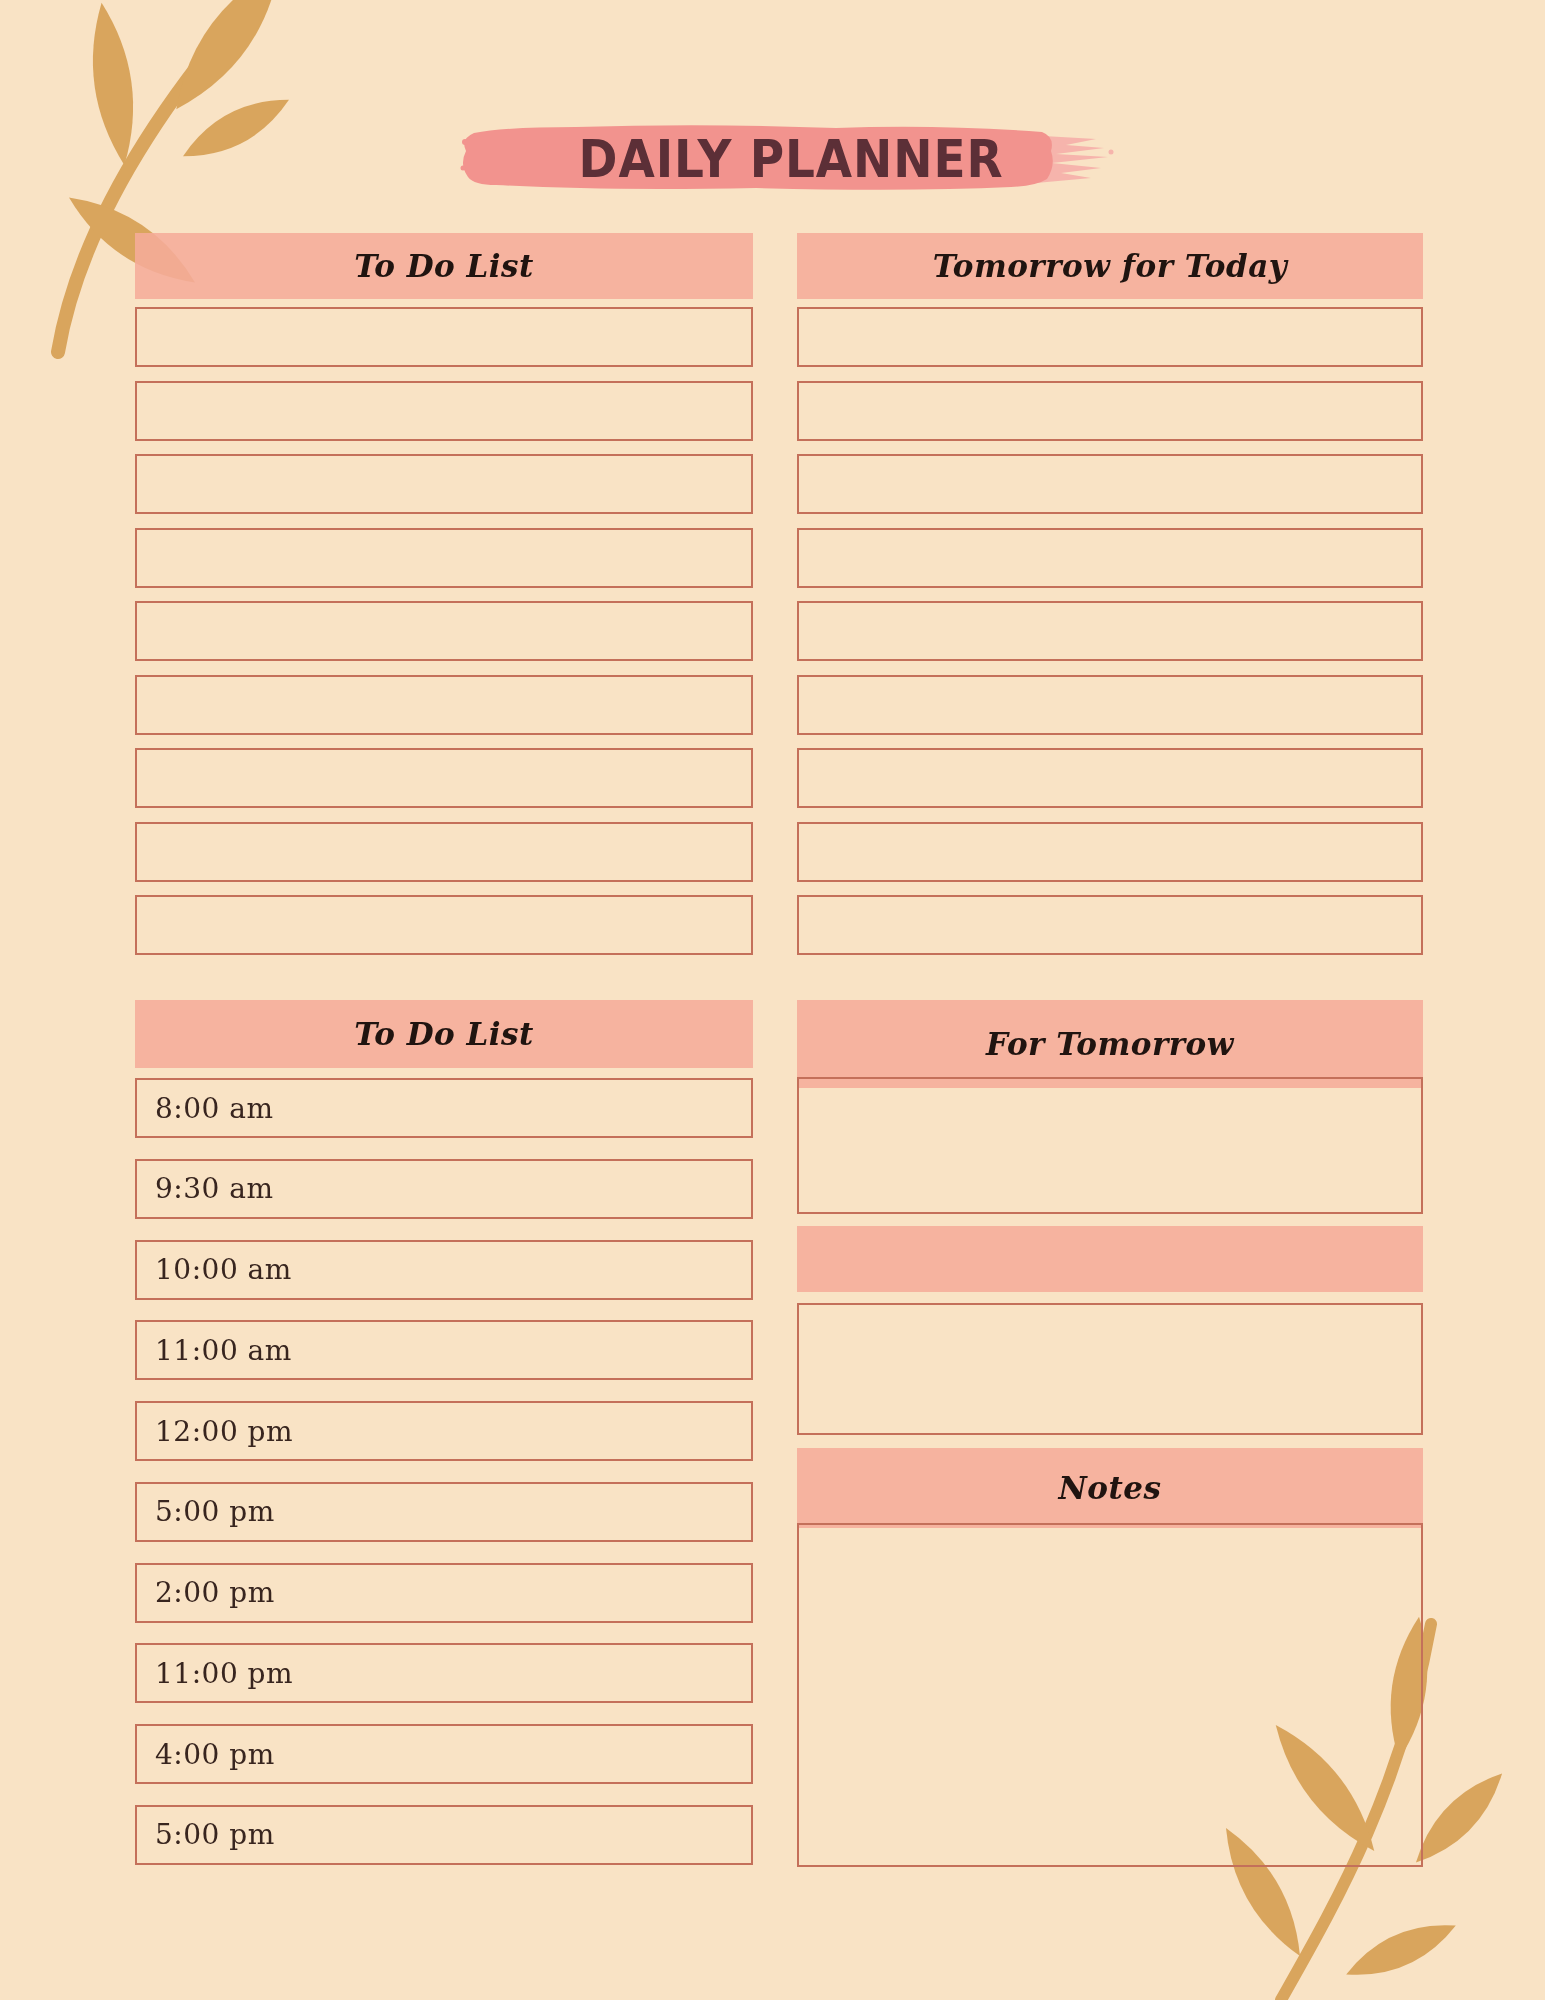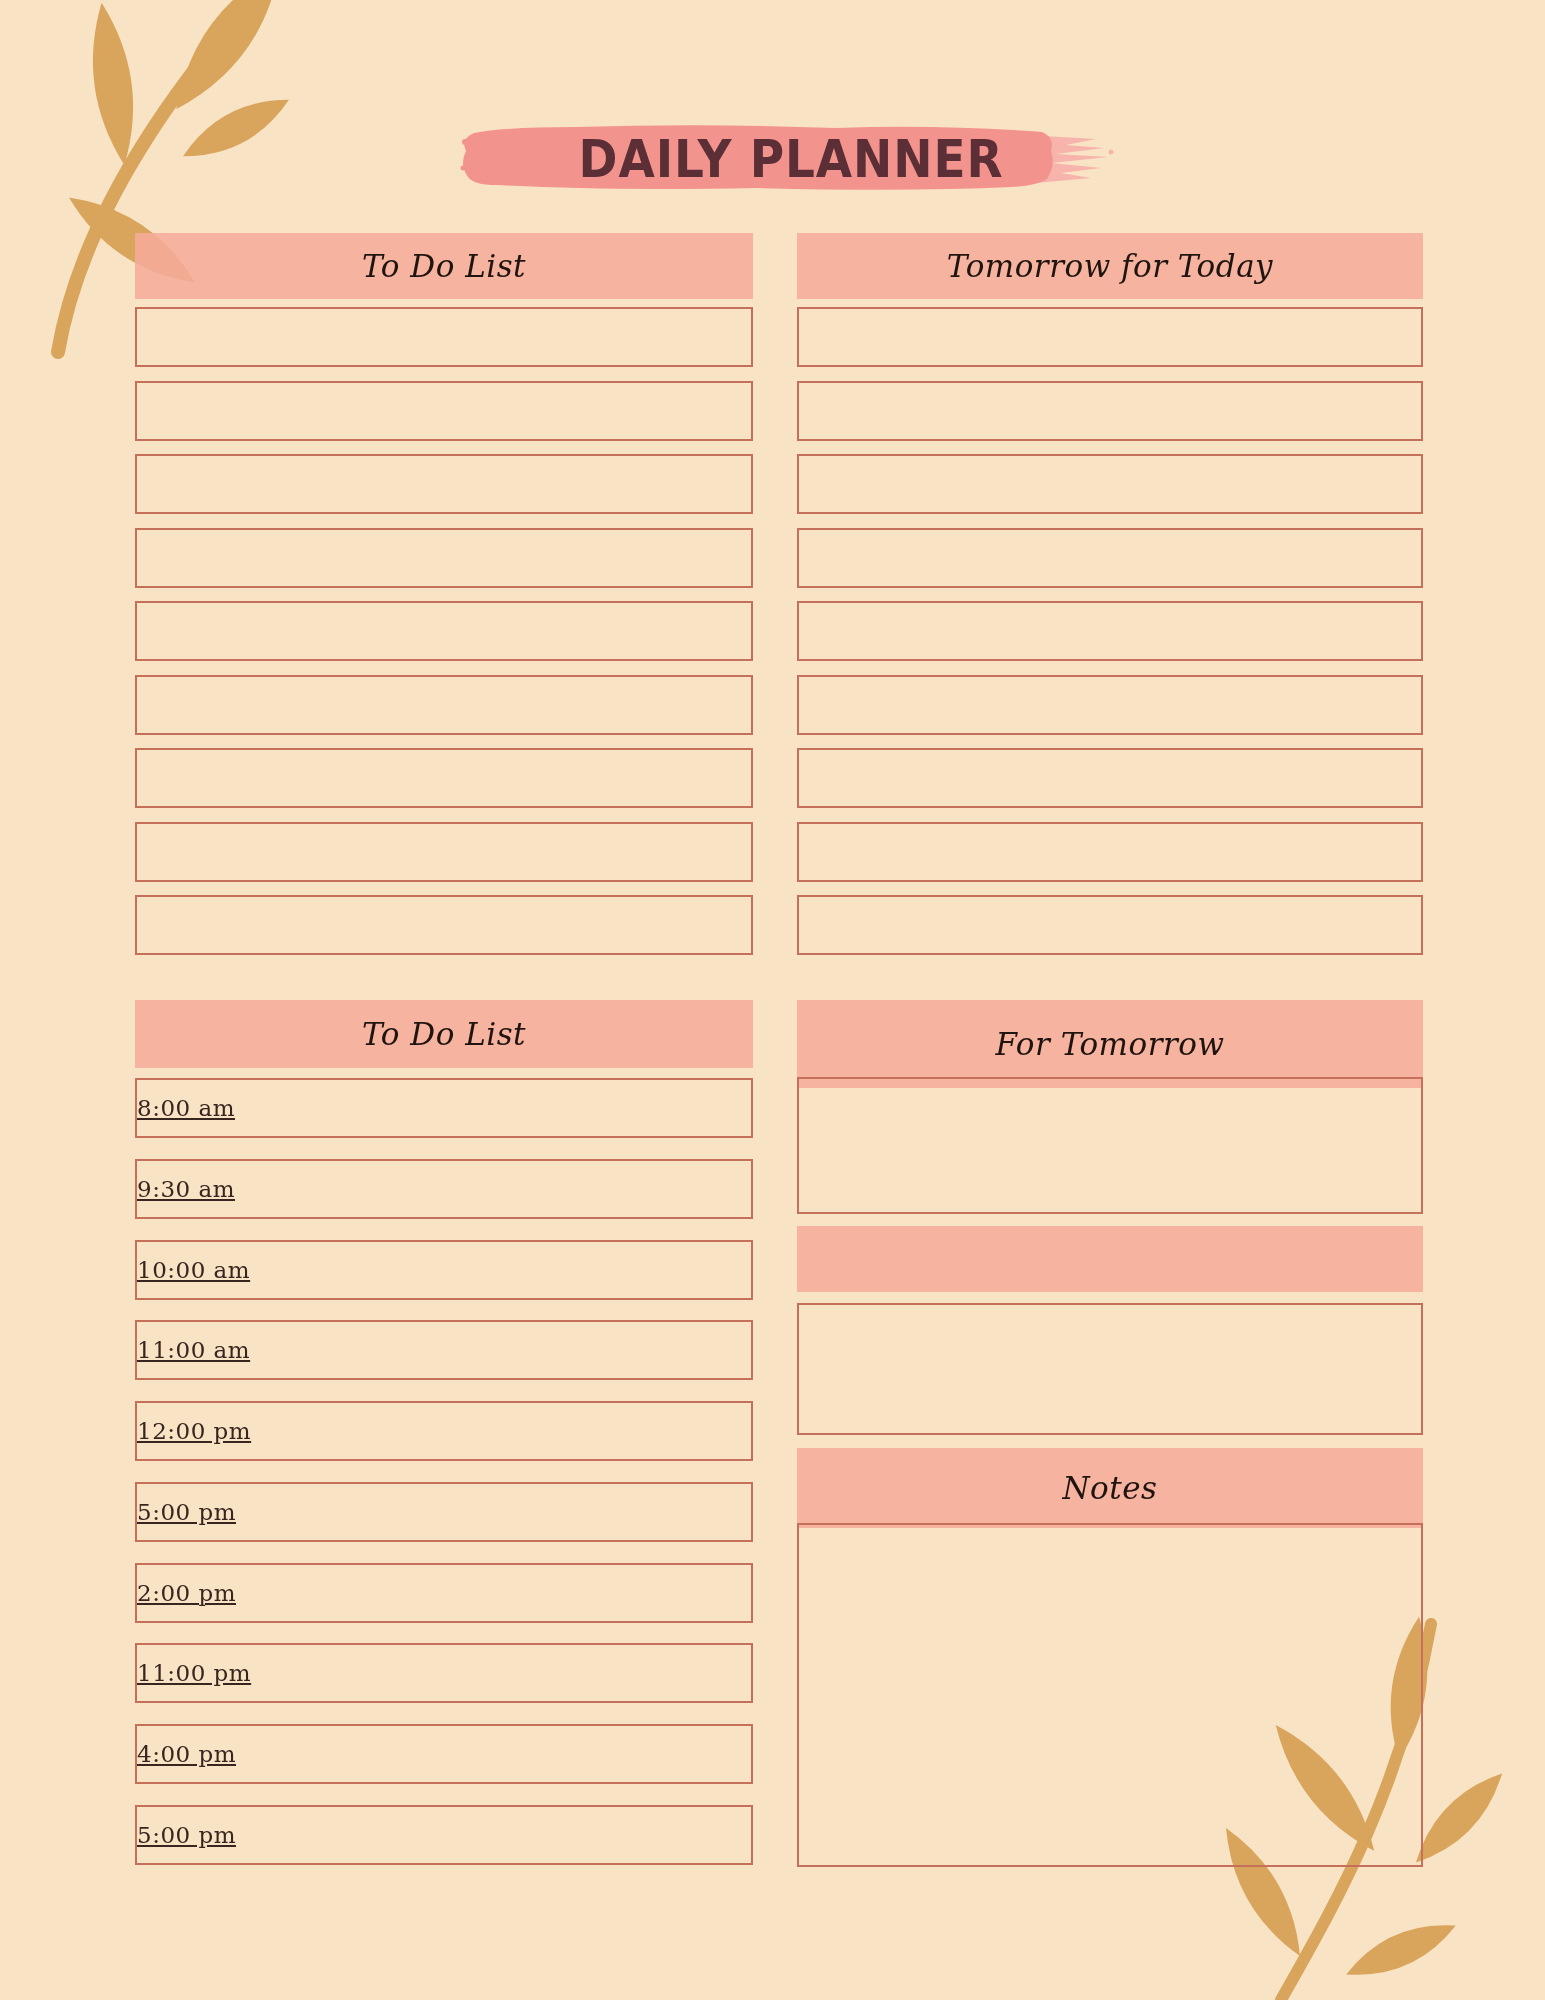--- a/index.html
+++ b/index.html
@@ -51,44 +51,43 @@
   
   .sec-header{
     position:absolute;
     height:66px;
     background:var(--header-pink);
     background:color-mix(in srgb, var(--header-pink) 88%, transparent);
     display:flex;align-items:center;justify-content:center;
   }
   .sec-title{
     font-style:italic;
-    font-weight:normal;
+    font-weight:bold;
     font-size:31px;
     letter-spacing:.5px;
     color:var(--heading-text);
     text-align:center;
   }
 
   
   .rows{
     position:absolute;
     display:flex;flex-direction:column;justify-content:space-between;
   }
   .row{
     height:60px;
     border:2px solid var(--border);
     background:transparent;
     display:flex;align-items:center;
   }
   .time{
-    padding-left:0;
-    font-size:23px;
+    padding-left:18px;
+    font-size:28px;
     color:var(--time-text);
     letter-spacing:.5px;
-    text-decoration:underline;
   }
   .box{
     position:absolute;
     border:2px solid var(--border);
     background:transparent;
   }
   .band{
     position:absolute;
     height:66px;
     background:var(--header-pink);

